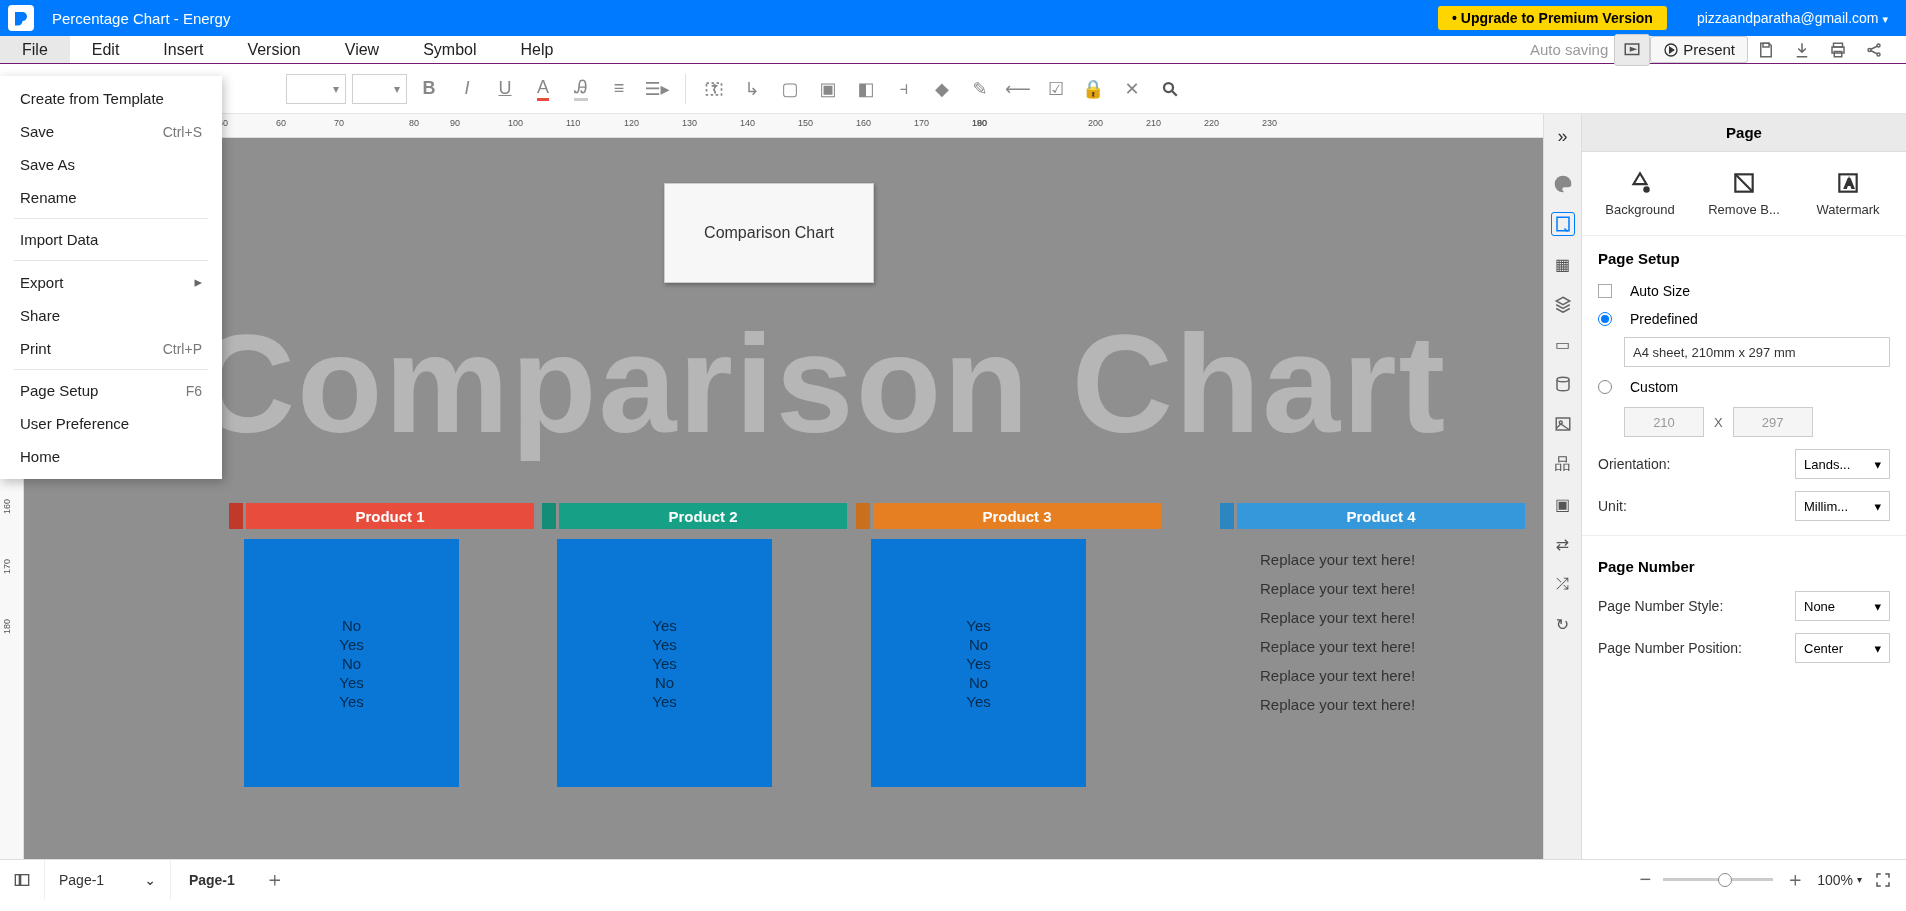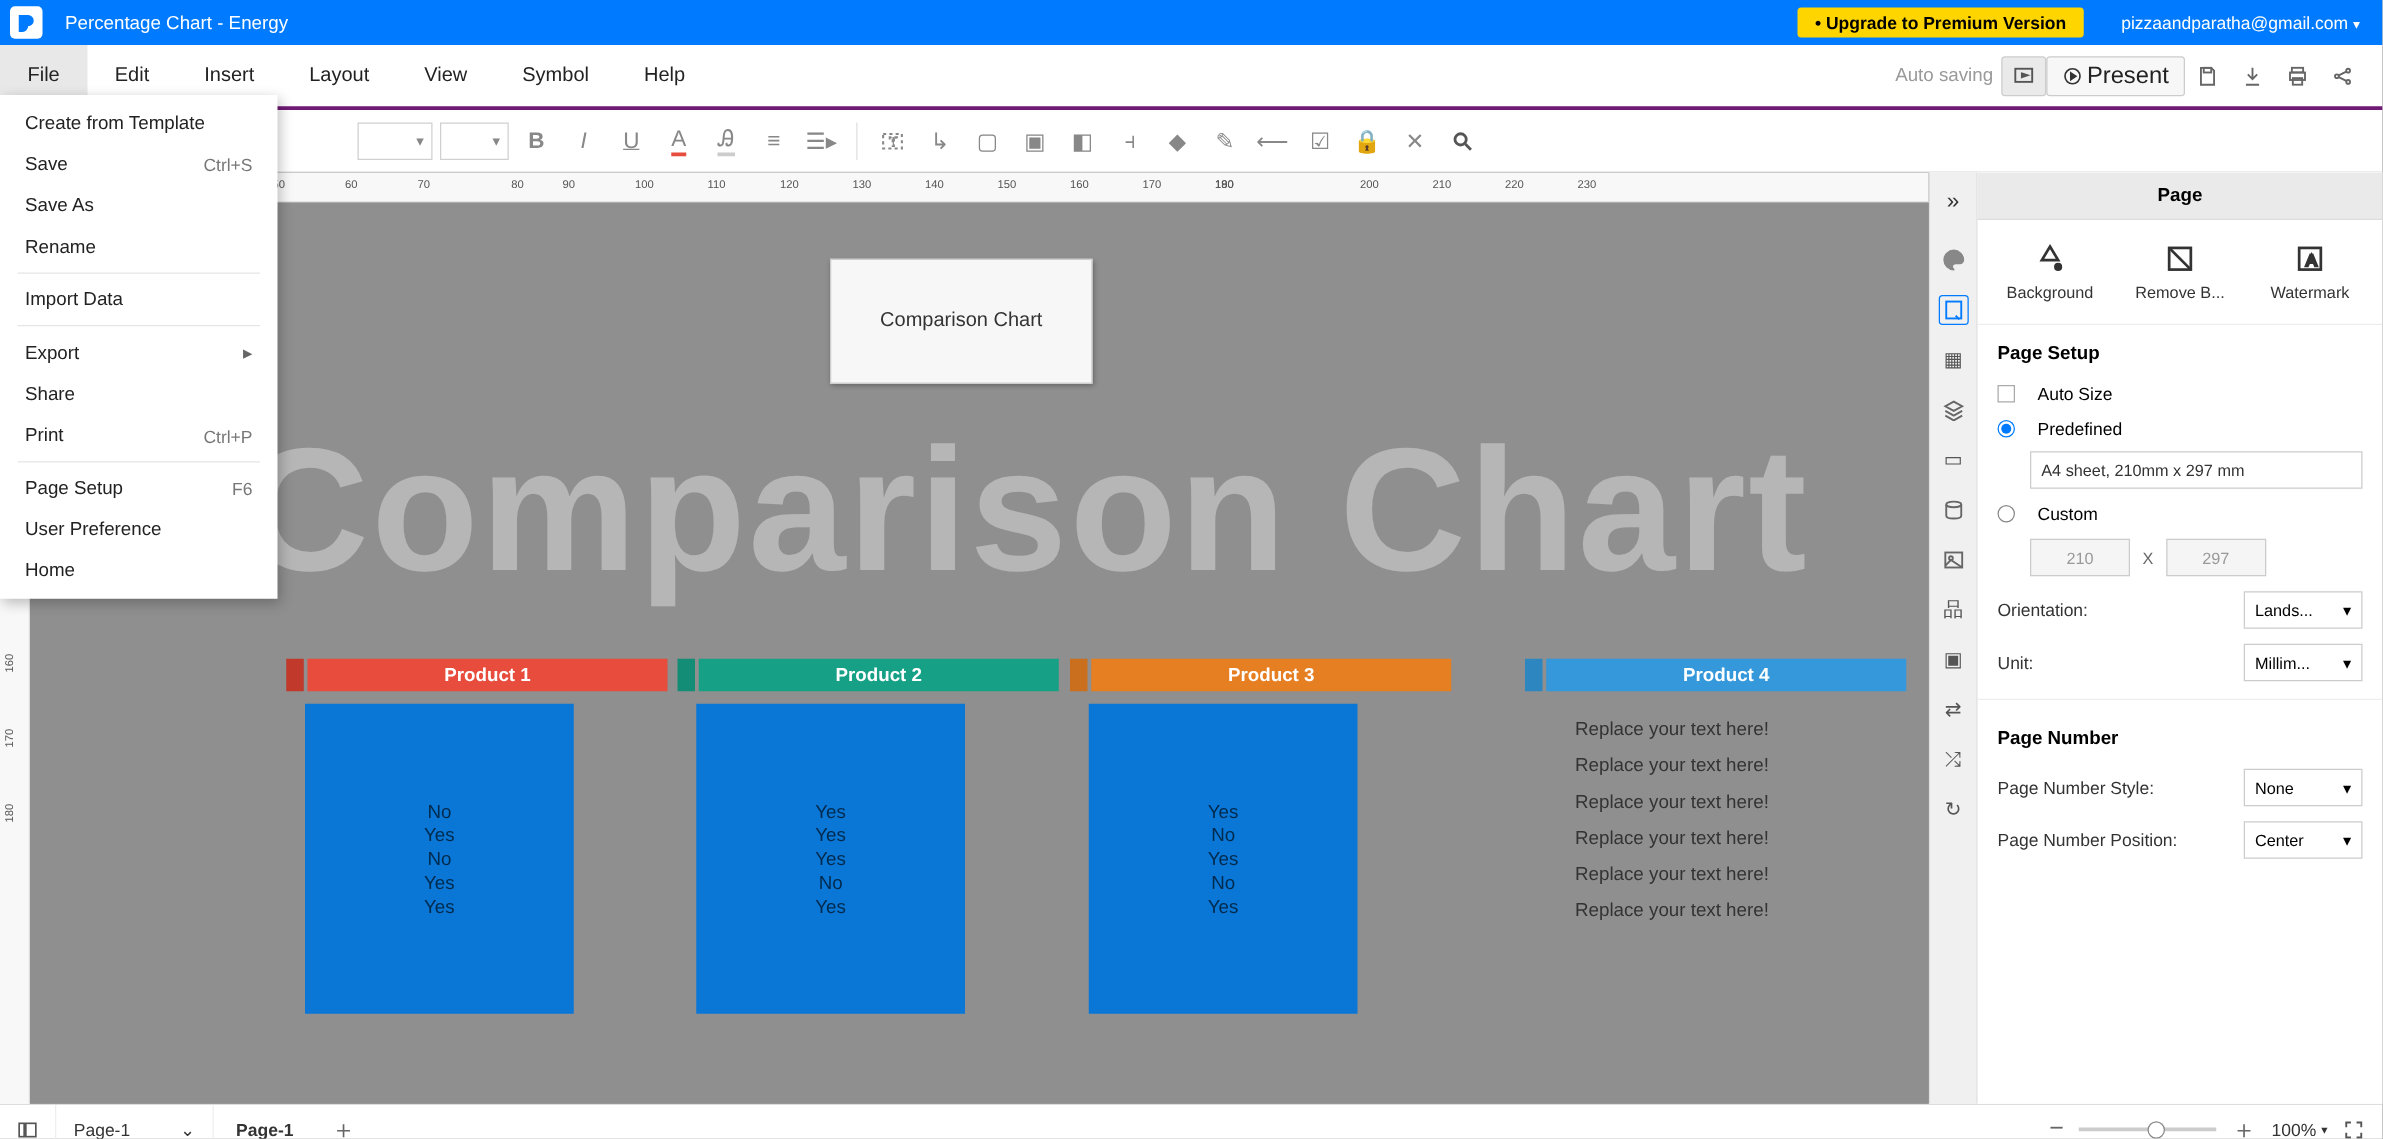--- a/index.html
+++ b/index.html
@@ -10,27 +10,27 @@
 .topbar .logo { width: 26px; height: 26px; background: #fff; border-radius: 4px; margin-right: 18px; display:flex; align-items:center; justify-content:center;}
 .topbar .logo svg { width:18px; height:18px; }
 .topbar .doc-title { flex: 0 0 auto; }
 .topbar .spacer { flex: 1; }
 .topbar .upgrade { background: #ffd500; color: #000; padding: 4px 14px; border-radius: 3px; font-weight: bold; font-size: 14px; }
 .topbar .upgrade::before { content: "• "; color: #000; }
 .topbar .user { margin-left: 30px; margin-right:10px; font-size: 14px; }
 .topbar .caret { margin-left: 4px; font-size: 11px; }
 
 
-.menubar { height: 52px; border-bottom: 3px solid #701a75; display: flex; align-items: center; font-size: 16px; color: #222; position: relative; }
+.menubar { height: 28px; border-bottom: 1px solid #701a75; display: flex; align-items: center; font-size: 16px; color: #222; position: relative; }
 .menubar .menu-item { padding: 0 22px; height: 100%; display:flex; align-items:center; cursor:default; }
 .menubar .menu-item.active { background: #e8e8e8; }
 .menubar .right-group { margin-left: auto; display: flex; align-items: center; padding-right: 14px; height:100%; }
 .menubar .autosave { color: #999; font-size: 15px; margin-right: 6px;}
 .menubar .square-btn { width: 36px; height: 36px; display:flex; align-items:center; justify-content:center; color:#555; }
-.menubar .present-btn { border: 1px solid #ccc; background:#f7f7f7; padding: 4px 12px; border-radius: 3px; display:flex; align-items:center; gap:4px; font-size:19px;}
+.menubar .present-btn { border: 1px solid #ccc; background:#f7f7f7; padding: 4px 12px; border-radius: 3px; display:flex; align-items:center; gap:4px; font-size:15px;}
 .menubar .toggle-btn { border: 1px solid #ccc; background:#eaeaea; width:36px; height:32px; border-radius:3px; display:flex; align-items:center; justify-content:center;}
 
 
 .file-menu { position: absolute; top: 76px; left: 0; width: 222px; background: #fff; box-shadow: 2px 3px 10px rgba(0,0,0,0.25); z-index: 100; font-size: 15px; padding: 6px 0;}
 .file-menu .fm-item { padding: 8px 20px; display:flex; justify-content: space-between; align-items:center; color:#222;}
 .file-menu .fm-item .hint { color:#777; font-size:14px; }
 .file-menu .fm-sep { height:1px; background:#e5e5e5; margin: 4px 14px; }
 .file-menu .submenu-arrow { color:#666; }
 
 
@@ -119,21 +119,21 @@
   <div class="doc-title">Percentage Chart - Energy</div>
   <div class="spacer"></div>
   <div class="upgrade">Upgrade to Premium Version</div>
   <div class="user"><span>pizzaandparatha@gmail.com</span><span class="caret">▾</span></div>
 </div>
 
 <div class="menubar">
   <div class="menu-item active">File</div>
   <div class="menu-item">Edit</div>
   <div class="menu-item">Insert</div>
-  <div class="menu-item">Layout</div>
+  <div class="menu-item">Version</div>
   <div class="menu-item">View</div>
   <div class="menu-item">Symbol</div>
   <div class="menu-item">Help</div>
   <div class="right-group">
     <span class="autosave">Auto saving</span>
     <div class="toggle-btn">
         <svg width="18" height="18" viewBox="0 0 24 24" fill="none" stroke="#555" stroke-width="2">
           <rect x="3" y="4" width="18" height="14"></rect>
           <polygon points="10,9 16,11 10,13" fill="#555"></polygon>
         </svg>

